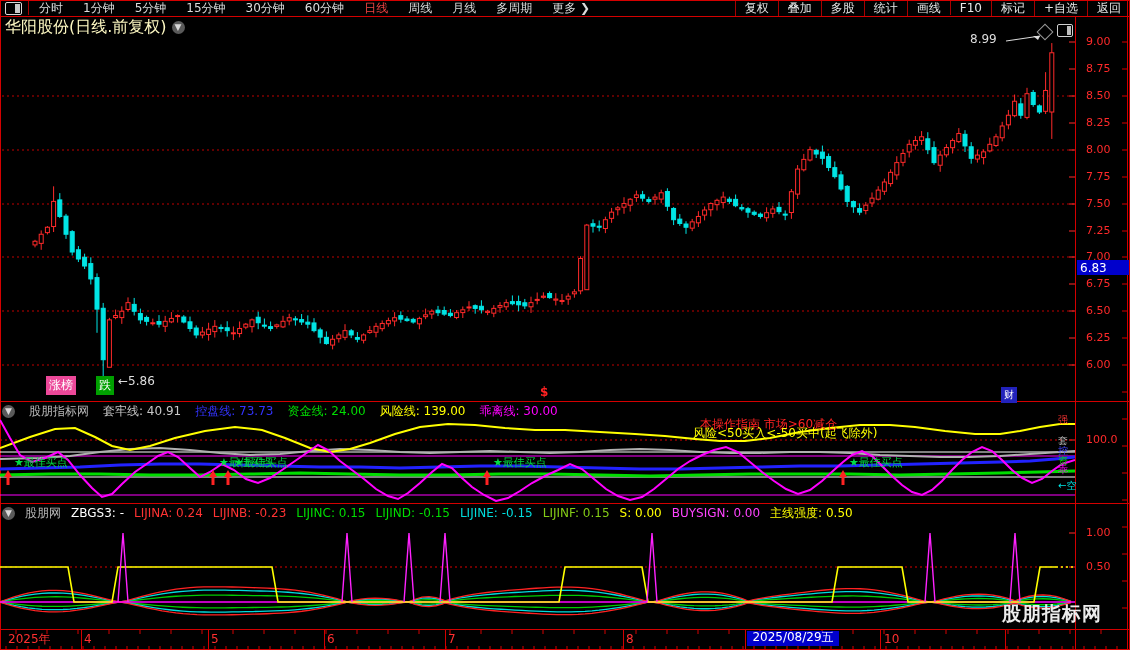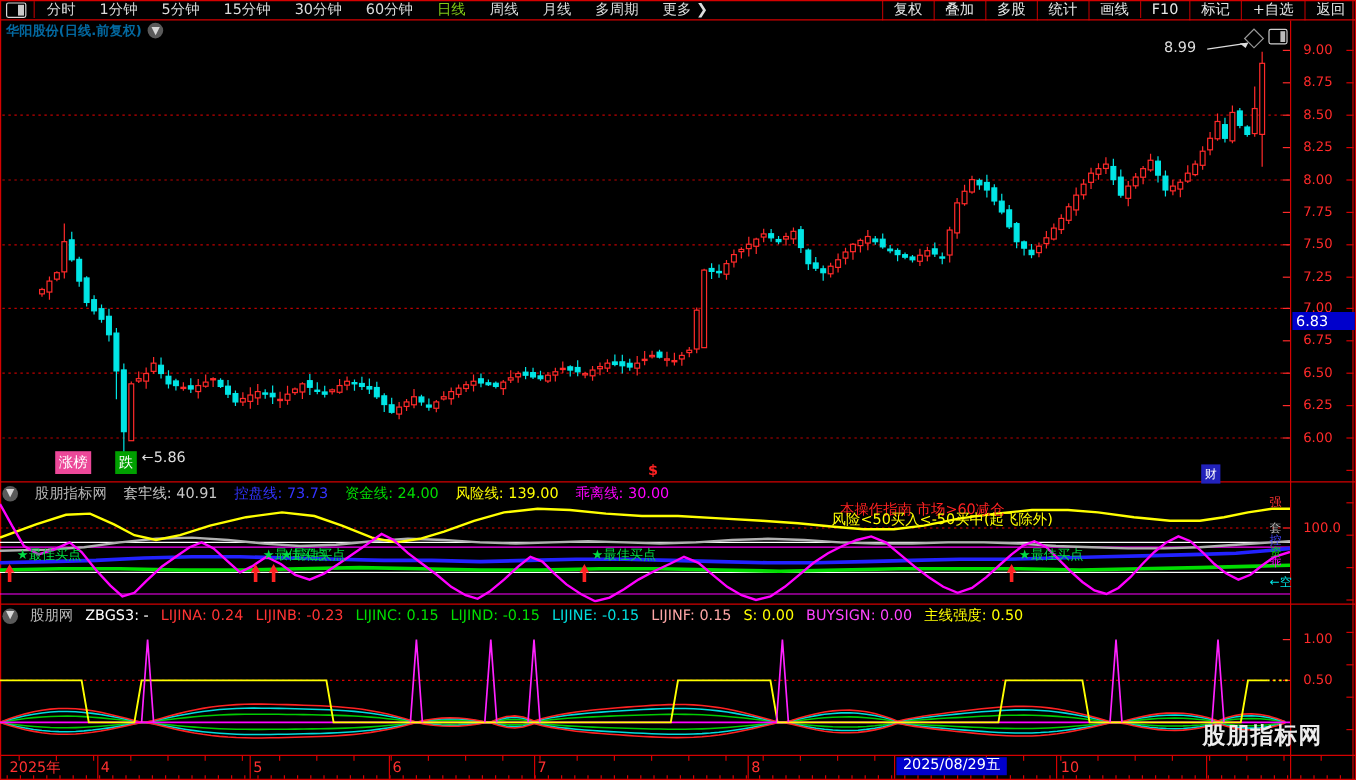--- a/index.html
+++ b/index.html
@@ -4,29 +4,29 @@
 <style>
   html,body{margin:0;padding:0;background:#000;}
   #app{position:relative;width:1130px;height:650px;background:#000;overflow:hidden;
        font-family:"DejaVu Sans","Liberation Sans",sans-serif;}
   .abs{position:absolute;}
   .txt{white-space:nowrap;line-height:1;}
   
   #toolbar{left:0;top:0;width:1130px;height:16px;display:flex;align-items:center;}
   #tb-left{display:flex;align-items:center;gap:0;}
   .tb-item{color:#dcdcdc;font-size:12px;padding:0 10px;cursor:default;text-align:center;}
-  .tb-item.active{color:#84cc16;}
+  .tb-item.active{color:#ef4444;}
   #tb-right{margin-left:auto;display:flex;align-items:center;padding-left:10px;}
   .tbr-item{color:#e6e6e6;font-size:12px;padding:0 9px;border-left:1px solid #a80000;}
   .lead-icon{width:15px;height:11px;border:1px solid #d8d8d8;border-radius:2px;margin:0 6px 0 5px;position:relative;background:#000;}
   .lead-icon::after{content:"";position:absolute;right:1px;top:1px;bottom:1px;width:5px;background:#c9c9c9;}
   .vsep{width:1px;height:14px;background:#a80000;}
   
   #titlebar{left:5px;top:19px;display:flex;align-items:center;gap:5px;}
-  #title-text{color:#0369a1;font-size:11px;font-weight:bold;}
+  #title-text{color:#fef9c3;font-size:16px;}
   .circ-icon{width:13px;height:13px;border-radius:50%;background:#5a5a5a;color:#d8d8d8;
              font-size:9px;display:flex;align-items:center;justify-content:center;}
   
   .ax{color:#ff2a2a;font-size:11px;}
   .hdr{display:flex;align-items:center;gap:14px;font-size:12px;}
   .hdr2{display:flex;align-items:center;gap:10px;font-size:12px;}
   .badge{color:#fff;font-size:12px;padding:1px 3px;}
   svg{position:absolute;left:0;top:0;pointer-events:none;}
   .wm{color:#ececec;font-weight:bold;letter-spacing:1px;}
 </style>
@@ -710,21 +710,21 @@
   <div class="abs hdr2" style="left:2px;top:506px;height:14px;">
     <span class="circ-icon">▼</span>
     <span id="p2hdr" class="hdr2">
         <span style="color: rgb(184, 184, 184);">股朋网</span>
         <span style="color: rgb(255, 255, 255);">ZBGS3: -</span>
         <span style="color: rgb(255, 51, 51);">LIJINA: 0.24</span>
         <span style="color: rgb(255, 51, 51);">LIJINB: -0.23</span>
         <span style="color: rgb(0, 221, 0);">LIJINC: 0.15</span>
         <span style="color: rgb(0, 221, 0);">LIJIND: -0.15</span>
         <span style="color: rgb(0, 221, 221);">LIJINE: -0.15</span>
-        <span style="color: #fca5a5;">LIJINF: 0.15</span>
+        <span style="color: #84cc16;">LIJINF: 0.15</span>
         <span style="color: rgb(255, 255, 0);">S: 0.00</span>
         <span style="color: rgb(255, 68, 255);">BUYSIGN: 0.00</span>
         <span style="color: rgb(255, 255, 0);">主线强度: 0.50</span>
       </span>
   </div>
   <div id="p2axis">
       <div class="abs txt ax" style="left: 1086px; top: 527px;">1.00</div>
       <div class="abs txt ax" style="left: 1086px; top: 561px;">0.50</div>
     </div>
 

